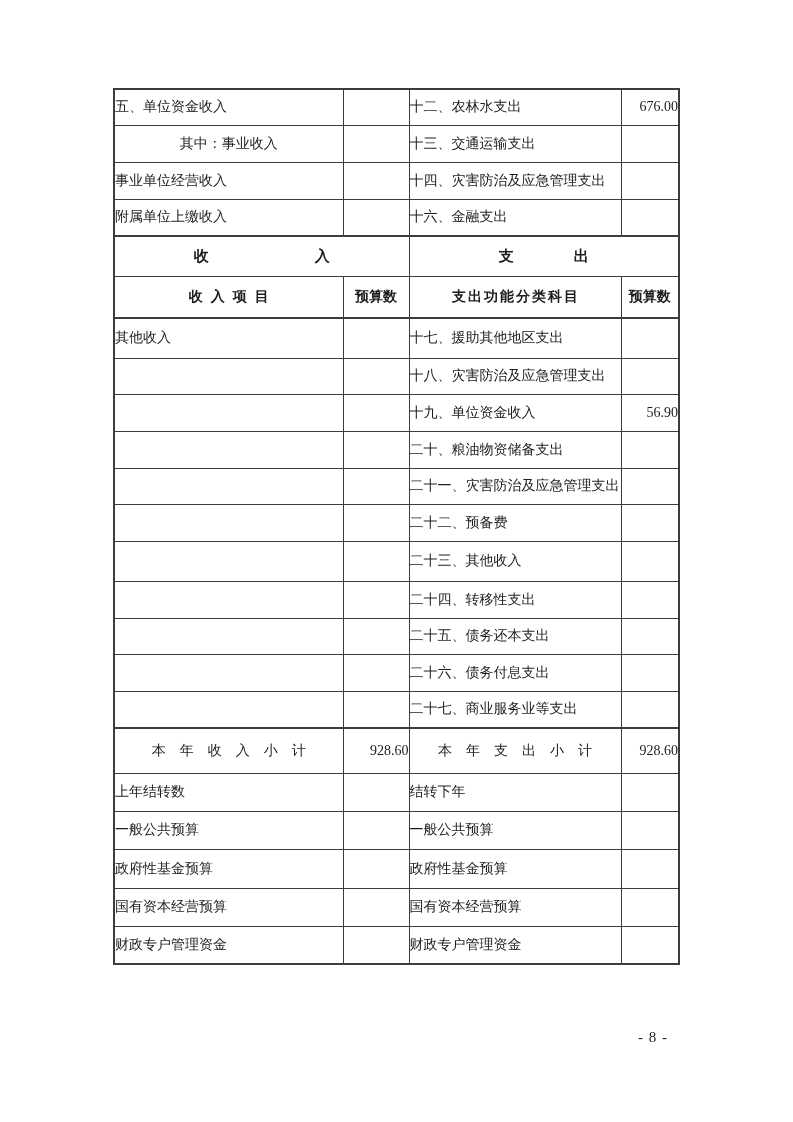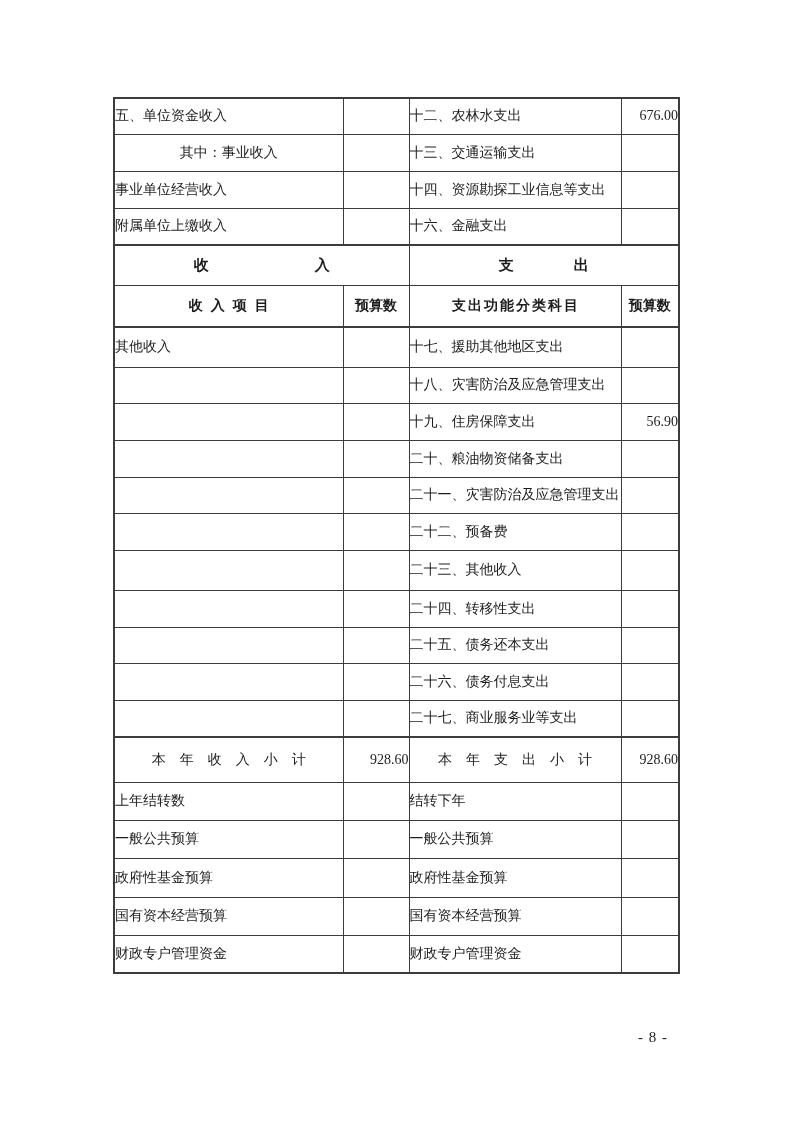--- a/index.html
+++ b/index.html
@@ -5,21 +5,21 @@
   html,body{margin:0;padding:0;background:#e8e8e8;}
   .page{
     position:relative;
     width:793px;height:1122px;
     background:#ffffff;
     font-family:"Liberation Serif","DejaVu Serif",serif;
     color:#1c1c1c;
     overflow:hidden;
   }
   table.budget{
-    position:absolute;left:113px;top:97px;
+    position:absolute;left:113px;top:88px;
     width:565px;
     border-collapse:collapse;
     table-layout:fixed;
     border:2px solid #3c3c3c;
   }
   table.budget td{
     border:1px solid #3c3c3c;
     font-size:14px;
     vertical-align:middle;
     padding:0;
@@ -75,21 +75,21 @@
       </tr>
       <tr class="h37">
         <td class="item ind-b">其中：事业收入</td>
         <td class="val"></td>
         <td class="item ind-e">十三、交通运输支出</td>
         <td class="val"></td>
       </tr>
       <tr class="h37">
         <td class="item ind-c">事业单位经营收入</td>
         <td class="val"></td>
-        <td class="item ind-e">十四、资源勘探工业信息等支出</td>
+        <td class="item ind-e">十四、灾害防治及应急管理支出</td>
         <td class="val"></td>
       </tr>
       <tr class="h37">
         <td class="item ind-c">附属单位上缴收入</td>
         <td class="val"></td>
         <td class="item ind-e">十六、金融支出</td>
         <td class="val"></td>
       </tr>
 
       <tr class="h40 sec-row">
@@ -140,21 +140,21 @@
       </tr>
       <tr class="h36">
         <td class="item"></td>
         <td class="val"></td>
         <td class="item ind-e">十八、灾害防治及应急管理支出</td>
         <td class="val"></td>
       </tr>
       <tr class="h37">
         <td class="item"></td>
         <td class="val"></td>
-        <td class="item ind-e">十九、住房保障支出</td>
+        <td class="item ind-e">十九、单位资金收入</td>
         <td class="val">56.90</td>
       </tr>
       <tr class="h37">
         <td class="item"></td>
         <td class="val"></td>
         <td class="item ind-e">二十、粮油物资储备支出</td>
         <td class="val"></td>
       </tr>
       <tr class="h36">
         <td class="item"></td>

